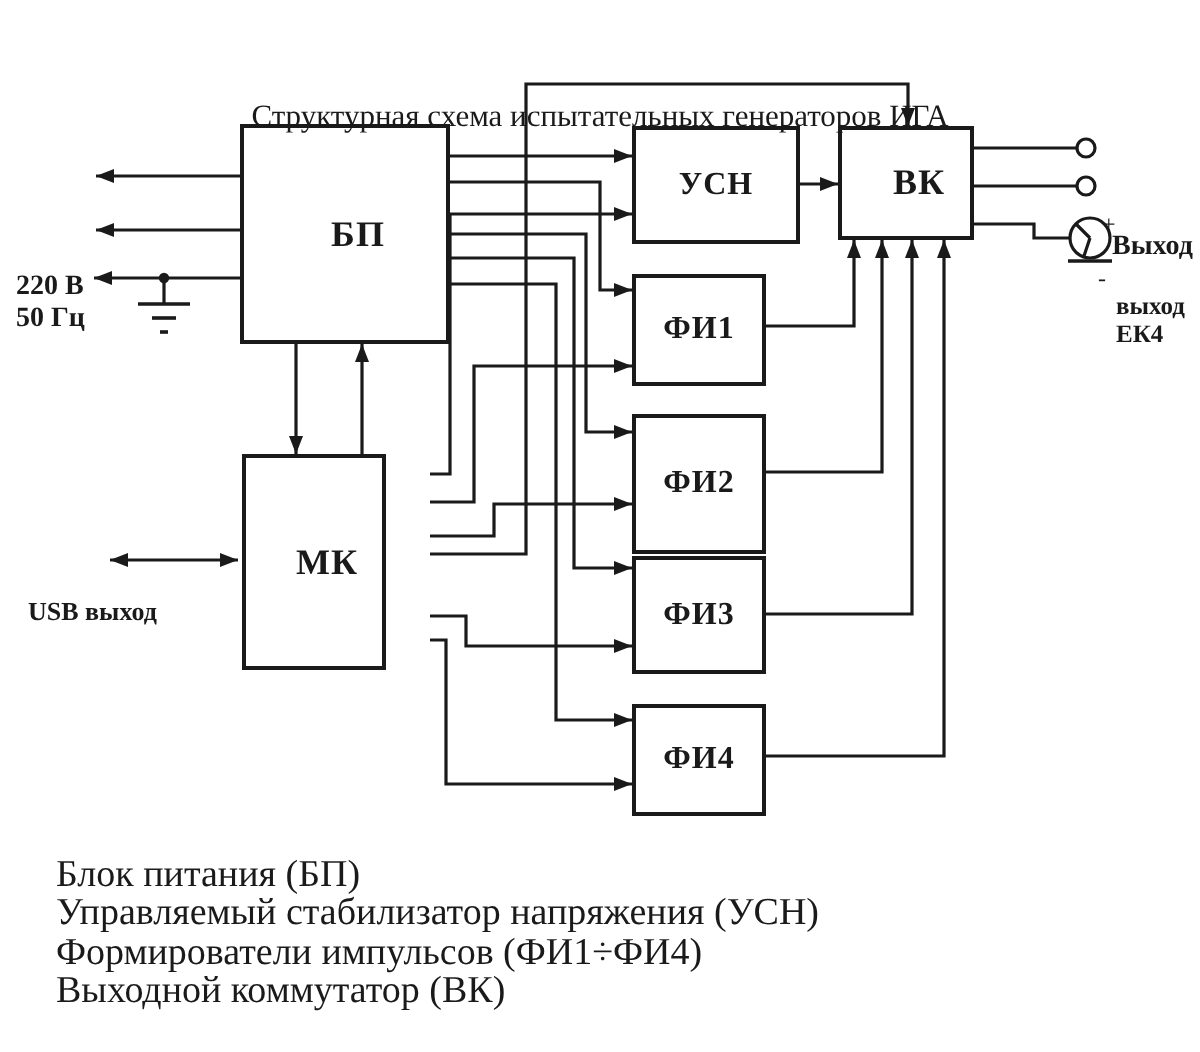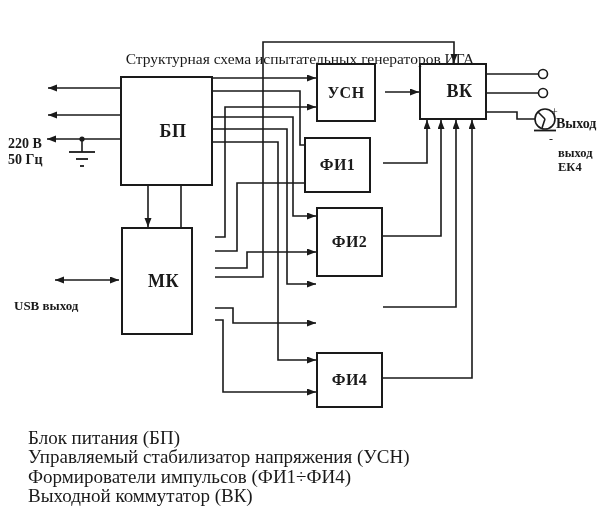--- a/index.html
+++ b/index.html
@@ -83,34 +83,37 @@
 
       <circle cx="545" cy="119" r="10" fill="#ffffff"></circle>
       <path d="M545,119 L538,112"></path>
       <path d="M545,119 L542,128"></path>
       <path d="M534,130.5 H556" stroke-width="1.8"></path>
 
       <circle cx="82" cy="139" r="2.6" fill="#1a1a1a" stroke="none"></circle>
     </g>
   </svg>
 
-  <div class="block" id="blk-bp" style="left:120px;top:76px;width:93px;height:110px;">
+  <div class="block" id="blk-bp" style="left:120px;top:62px;width:105px;height:110px;">
     <span>БП</span>
   </div>
   <div class="block" id="blk-mk" style="left:121px;top:227px;width:72px;height:108px;">
     <span>МК</span>
   </div>
-  <div class="block" id="blk-usn" style="left:316px;top:63px;width:60px;height:59px;">
+  <div class="block" id="blk-usn" style="left:316px;top:63px;width:84px;height:59px;">
     <span>УСН</span>
   </div>
-  <div class="block" id="blk-fi1" style="left:304px;top:137px;width:67px;height:56px;">
+  <div class="block" id="blk-fi1" style="left:316px;top:137px;width:67px;height:56px;">
     <span>ФИ1</span>
   </div>
   <div class="block" id="blk-fi2" style="left:316px;top:207px;width:67px;height:70px;">
     <span>ФИ2</span>
+  </div>
+  <div class="block" id="blk-fi3" style="left:316px;top:278px;width:67px;height:59px;">
+    <span>ФИ3</span>
   </div>
   <div class="block" id="blk-fi4" style="left:316px;top:352px;width:67px;height:56px;">
     <span>ФИ4</span>
   </div>
   <div class="block" id="blk-vk" style="left:419px;top:63px;width:68px;height:57px;">
     <span>ВК</span>
   </div>
 
   <div class="lbl" id="title">Структурная схема испытательных генераторов ИГА</div>
   <div class="lbl b" id="lbl-220">220 В</div>

